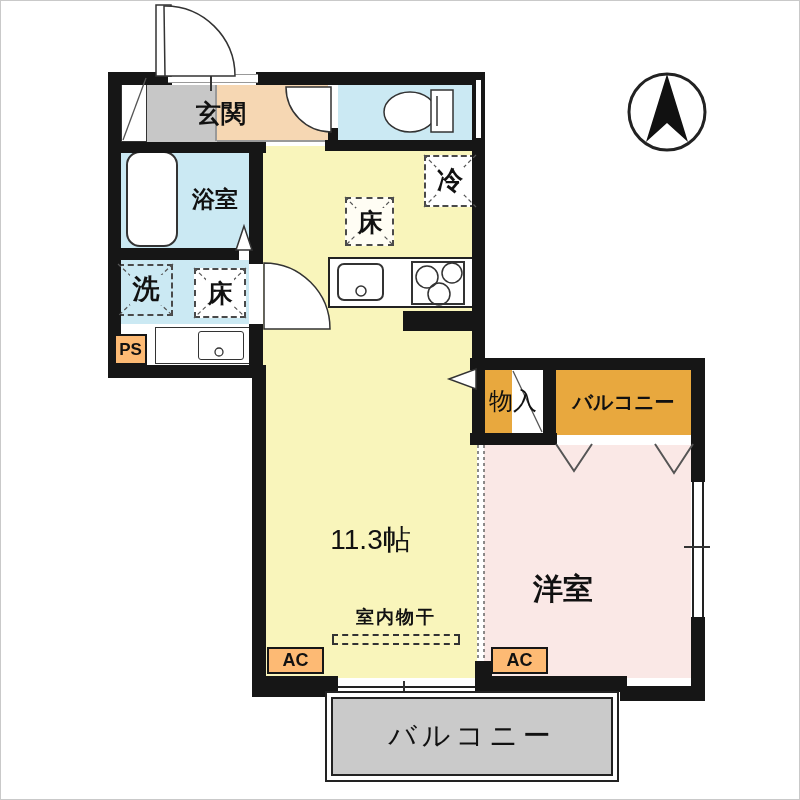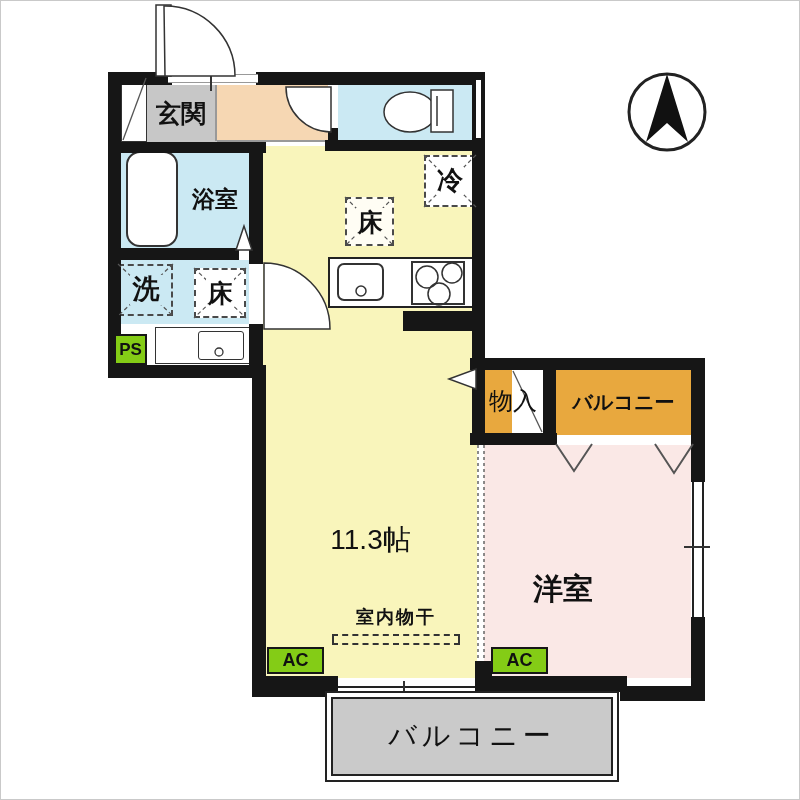--- a/index.html
+++ b/index.html
@@ -9,21 +9,21 @@
     box-shadow:inset 0 0 0 1px #c9c9c9;overflow:hidden;
   }
   .abs{position:absolute;}
   .wall{position:absolute;background:#161616;}
   .fill{position:absolute;}
   .lbl{
     position:absolute;display:flex;align-items:center;justify-content:center;
     color:#111;font-weight:600;line-height:1.15;white-space:nowrap;
   }
   .box-dashed{position:absolute;border:2px dashed #4a4a4a;box-sizing:border-box;}
-  .whitebox{position:absolute;background:#84cc16;border:2px solid #161616;box-sizing:border-box;
+  .whitebox{position:absolute;background:#fdba74;border:2px solid #161616;box-sizing:border-box;
     display:flex;align-items:center;justify-content:center;font-weight:700;color:#111;}
   .thinline{position:absolute;background:#999;}
   svg{position:absolute;left:0;top:0;}
 </style>
 </head>
 <body>
 
 <div id="canvas">
 
   <div class="fill" style="left:263px;top:146px;width:214px;height:532px;background:#F9F5BB;"></div>
@@ -145,21 +145,21 @@
     <circle cx="427" cy="277" r="11" fill="none" stroke="#333" stroke-width="1.5"></circle>
     <circle cx="452" cy="273" r="10" fill="none" stroke="#333" stroke-width="1.5"></circle>
     <circle cx="439" cy="294" r="11" fill="none" stroke="#333" stroke-width="1.5"></circle>
 
     <circle cx="219" cy="352" r="4" fill="none" stroke="#333" stroke-width="1.3"></circle>
 
     <circle cx="667" cy="112" r="38" fill="#fff" stroke="#222" stroke-width="3"></circle>
     <polygon points="667,74 646,142 667,123 688,142" fill="#111"></polygon>
   </svg>
 
-  <div class="lbl" style="left:147px;top:95px;width:68px;height:36px;font-size:25px;font-weight:700;">玄関</div>
+  <div class="lbl" style="left:147px;top:95px;width:68px;height:36px;font-size:25px;font-weight:700;padding-left:40px;">玄関</div>
   <div class="lbl" style="left:181px;top:184px;width:68px;height:30px;font-size:23px;font-weight:700;">浴室</div>
   <div class="lbl" style="left:130px;top:275px;width:32px;height:30px;font-size:27px;font-weight:700;background:#CBE9F3;">洗</div>
   <div class="lbl" style="left:206px;top:279px;width:28px;height:28px;font-size:25px;font-weight:700;background:#fff;">床</div>
   <div class="lbl" style="left:356px;top:208px;width:28px;height:28px;font-size:25px;font-weight:700;background:#fffdf4;">床</div>
   <div class="lbl" style="left:436px;top:167px;width:28px;height:28px;font-size:26px;font-weight:700;background:#fff;">冷</div>
   <div class="lbl" style="left:298px;top:480px;width:145px;height:32px;font-size:28px;font-weight:500;margin-top:44px;">11.3帖</div>
   <div class="lbl" style="left:482px;top:386px;width:62px;height:30px;font-size:24px;font-weight:400;">物入</div>
   <div class="lbl" style="left:556px;top:388px;width:135px;height:28px;font-size:20px;font-weight:700;">バルコニー</div>
   <div class="lbl" style="left:488px;top:526px;width:150px;height:36px;font-size:30px;font-weight:700;margin-top:45px;">洋室</div>
   <div class="lbl" style="left:331px;top:697px;width:282px;height:79px;font-size:28px;font-weight:500;letter-spacing:5px;">バルコニー</div>

